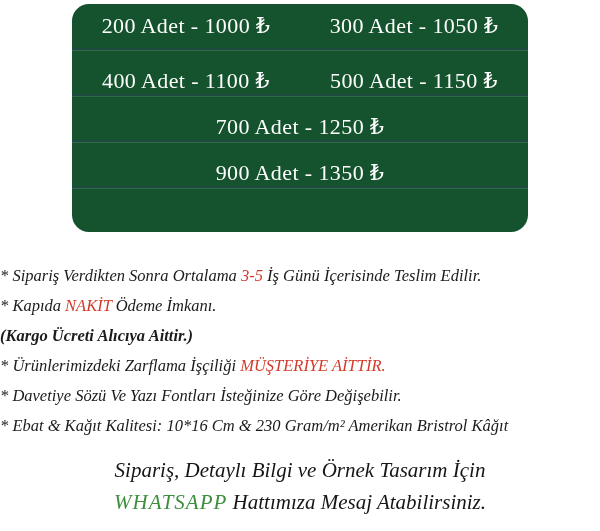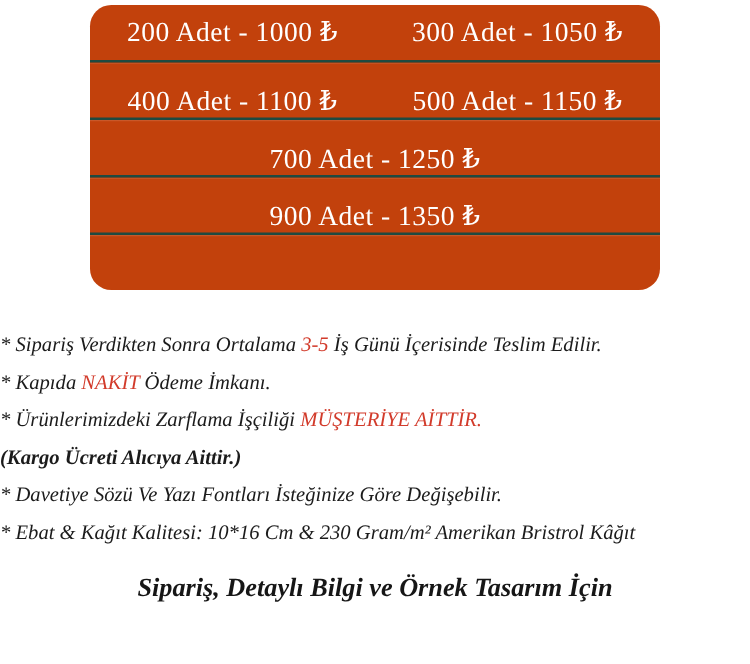--- a/index.html
+++ b/index.html
@@ -14,21 +14,21 @@
   .page {
     width: 600px;
     height: 531px;
     position: relative;
   }
 
   
   .price-table {
     width: 456px;
     margin: 4px auto 0 auto;
-    background: #c2410c;
+    background: #14532d;
     border-radius: 17px;
     overflow: hidden;
   }
   .price-row {
     height: 44px;
     display: flex;
     align-items: center;
   }
   .price-row + .price-row {
     border-top: 2px solid #1f4a41;
@@ -63,21 +63,21 @@
   }
   .red {
     color: #d23b2b;
   }
 
   
   .footer {
     margin-top: 13px;
     text-align: center;
     font-style: italic;
-    font-weight: bold;
+    font-weight: normal;
     font-size: 21px;
     color: #161616;
   }
   .footer-line {
     margin: 0;
     line-height: 32px;
     white-space: nowrap;
   }
   .green {
     color: #3e8e3e;
@@ -104,23 +104,24 @@
     <div class="price-row">
       <div class="price-cell">900 Adet - 1350 ₺</div>
     </div>
     <div class="price-row">
     </div>
   </div>
 
   <div class="notes">
     <p class="note"><span>* Sipariş Verdikten Sonra Ortalama </span><span class="red">3-5</span><span> İş Günü İçerisinde Teslim Edilir.</span></p>
     <p class="note"><span>* Kapıda </span><span class="red">NAKİT</span><span> Ödeme İmkanı.</span></p>
+    <p class="note note-bold">(Kargo Ücreti Alıcıya Aittir.)</p>
     <p class="note"><span>* Ürünlerimizdeki Zarflama İşçiliği </span><span class="red">MÜŞTERİYE AİTTİR.</span></p>
-    <p class="note note-bold">(Kargo Ücreti Alıcıya Aittir.)</p>
     <p class="note">* Davetiye Sözü Ve Yazı Fontları İsteğinize Göre Değişebilir.</p>
     <p class="note">* Ebat &amp; Kağıt Kalitesi: 10*16 Cm &amp; 230 Gram/m² Amerikan Bristrol Kâğıt</p>
   </div>
 
   <div class="footer">
     <p class="footer-line">Sipariş, Detaylı Bilgi ve Örnek Tasarım İçin</p>
+    <p class="footer-line"><span class="green">WHATSAPP</span><span> Hattımıza Mesaj Atabilirsiniz.</span></p>
   </div>
 
 </div>
 
 </body></html>

